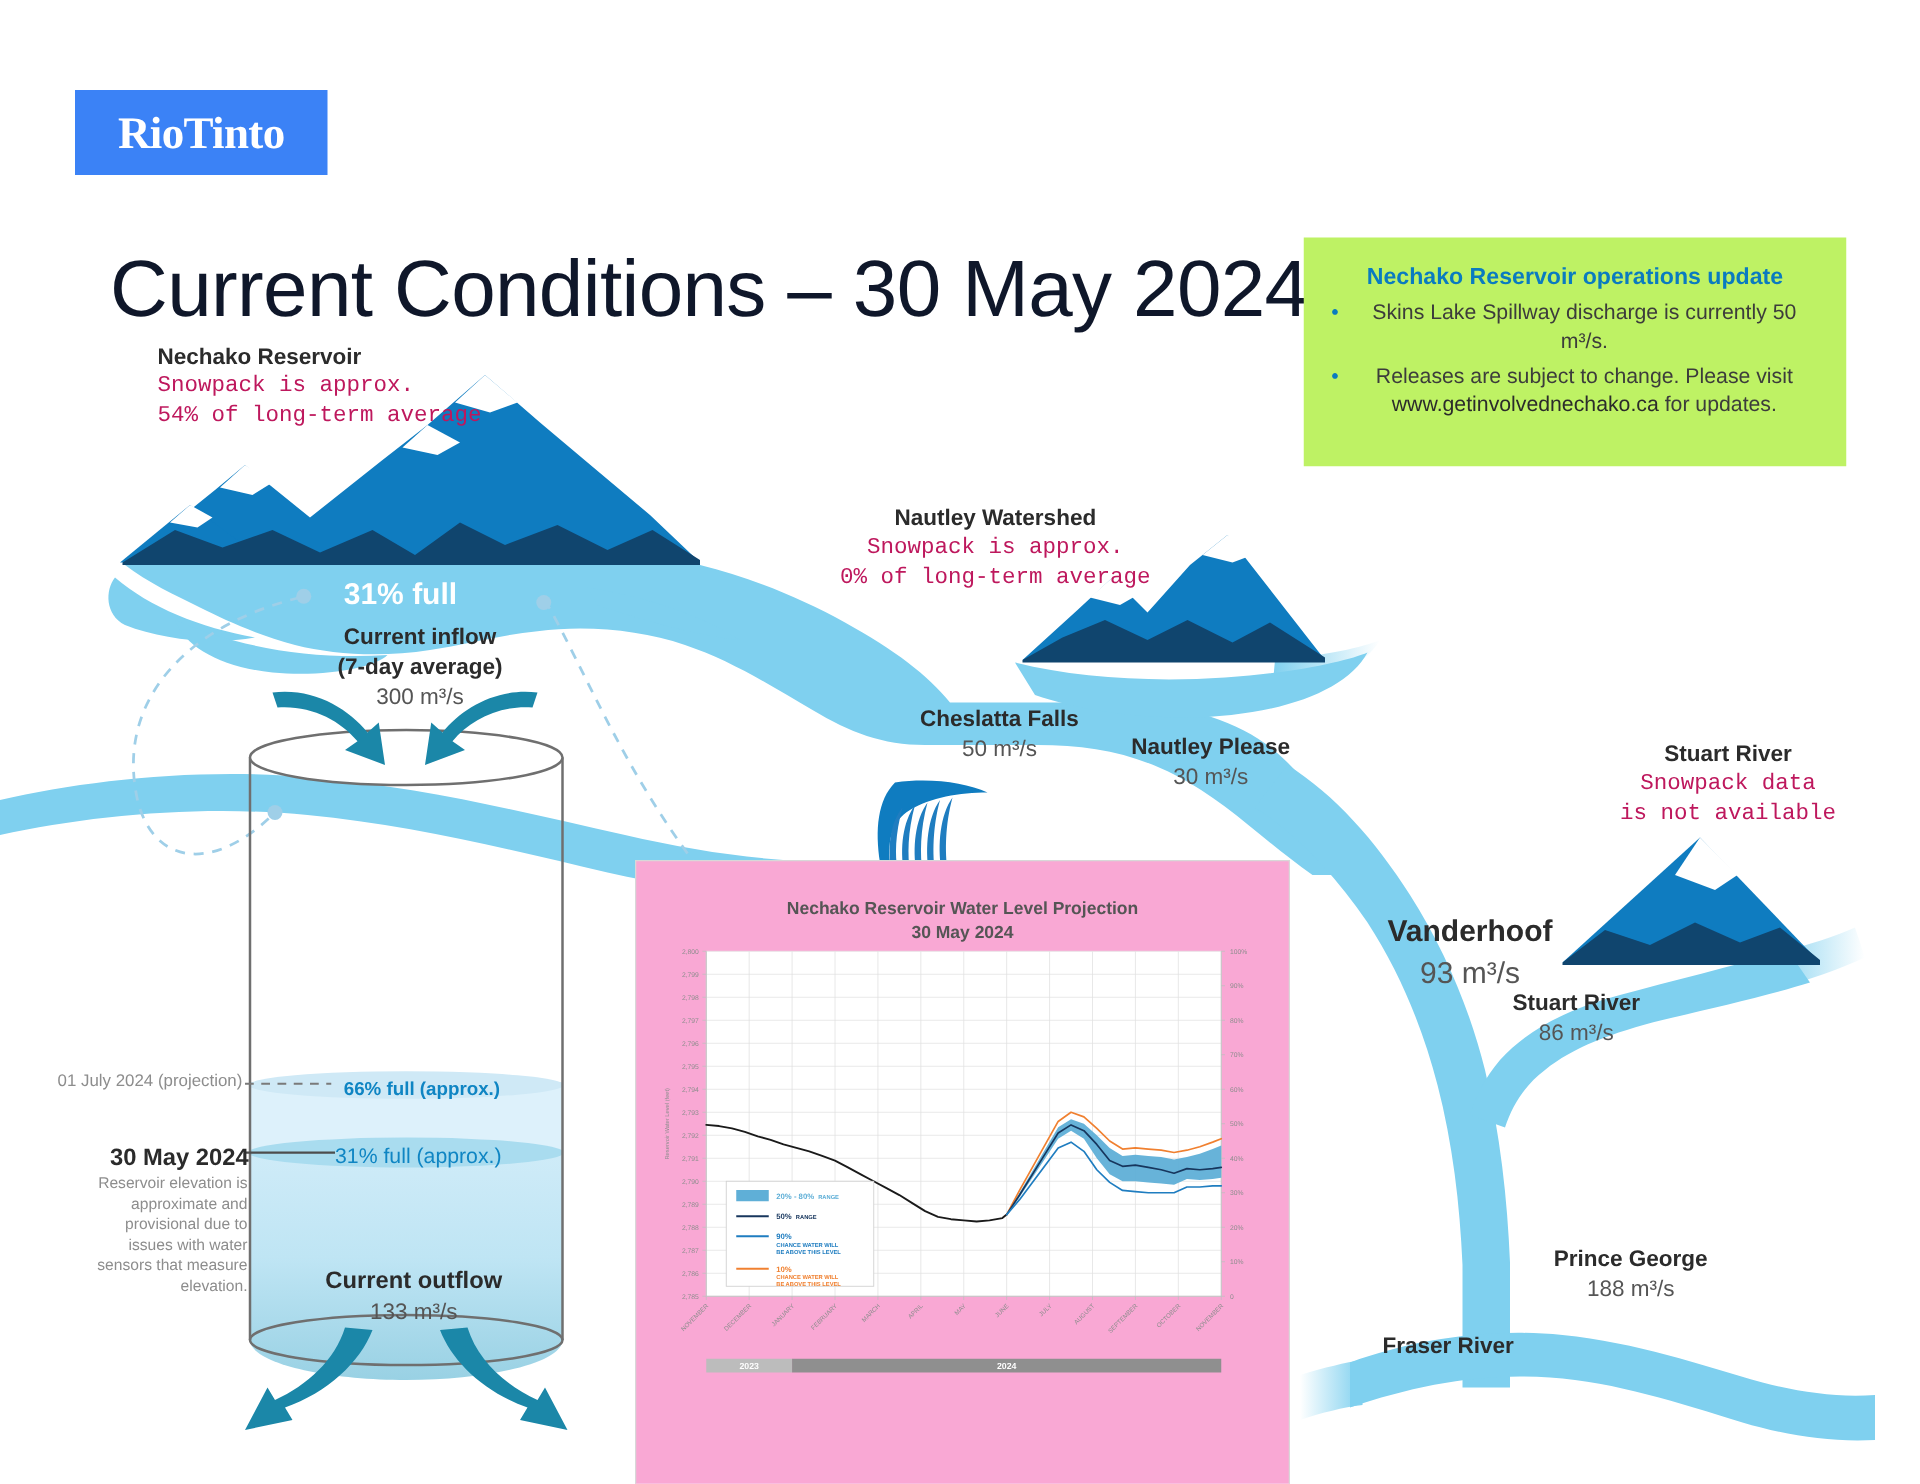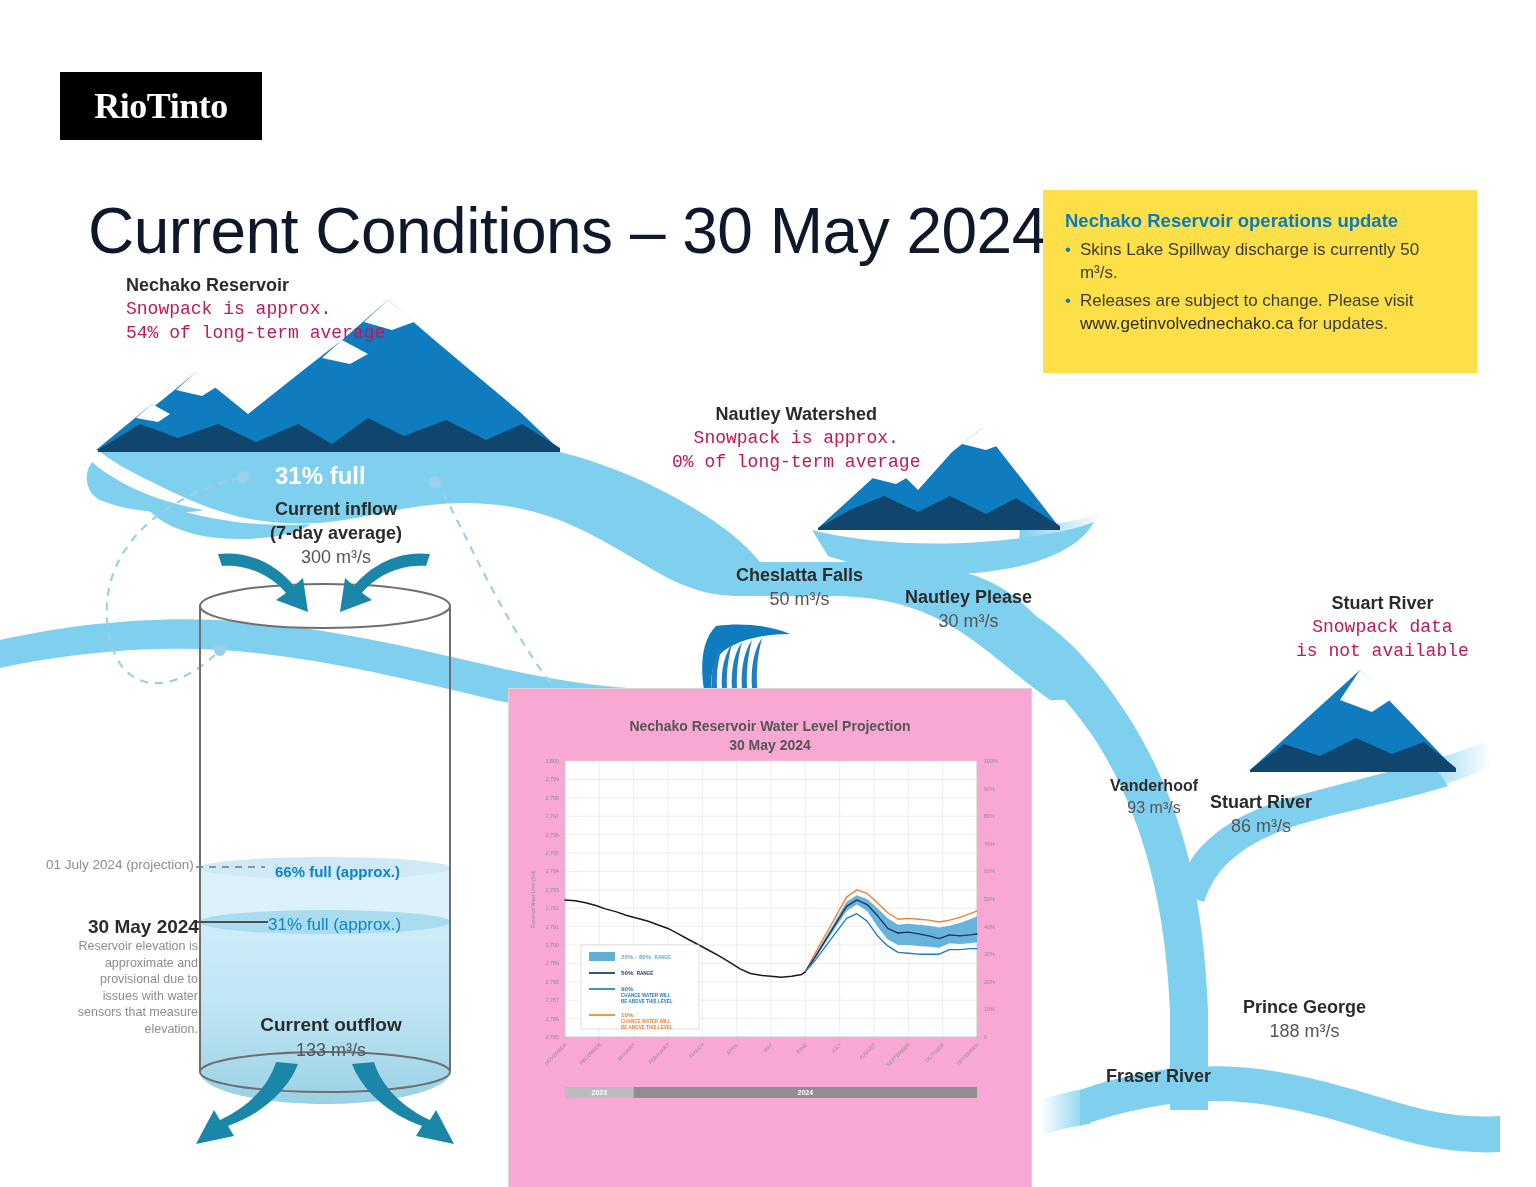--- a/index.html
+++ b/index.html
@@ -6,55 +6,55 @@
   html,body{ background:#ffffff; }
   body{
     width:1536px; height:1187px; position:relative; overflow:hidden;
     font-family:"Liberation Sans", sans-serif; color:#3c3c3b;
   }
   .abs{ position:absolute; }
 
   
   #logo{
     left:60px; top:72px; width:202px; height:68px;
-    background:#000000; display:flex; align-items:center; justify-content:center;
+    background:#3b82f6; display:flex; align-items:center; justify-content:center;
   }
   #logo-text{
     color:#fff; font-family:"Liberation Serif", serif; font-weight:bold;
     font-size:36px; letter-spacing:-0.5px;
   }
 
   
   #page-title{
     left:88px; top:194px; font-size:64px; font-weight:300; color:#0f172a;
     letter-spacing:-0.5px; white-space:nowrap;
   }
 
   
   #ops-box{
     left:1043px; top:190px; width:434px; height:183px;
-    background:#fde047; padding:20px 22px 18px 22px;
+    background:#bef264; padding:20px 22px 18px 22px;text-align:center;
   }
   #ops-title{ color:#0a7bc0; font-size:18.5px; font-weight:bold; margin-bottom:7px; }
   .ops-item{ display:flex; gap:9px; font-size:17px; line-height:1.33; color:#3c3c3b; margin-top:6px; }
   .ops-bullet{ color:#0a7bc0; font-size:17px; line-height:1.33; }
   .ops-strong{ font-weight:normal; color:#2b2b2b; }
 
   
   .lbl-title{ font-weight:bold; color:#2b2b2b; }
   .lbl-sub{ color:#be185d;font-family:Liberation Mono, monospace; }
 
   #nechako-label{ left:126px; top:274px; font-size:18px; line-height:1.33; }
   #nechako-label .lbl-title{ font-size:18px; }
   #nautley-label{ left:672px; top:403px; font-size:18px; line-height:1.33; text-align:center; }
   #stuart-snow-label{ left:1296px; top:592px; font-size:18px; line-height:1.33; text-align:center; }
 
   #cheslatta-label{ left:698px; top:563px; font-size:18px; line-height:1.36; text-align:center;margin-left:38px; }
   #nautley-river-label{ left:905px; top:585px; font-size:18px; line-height:1.36; text-align:center; }
-  #vanderhoof-label{ left:1110px; top:730px; font-size:16px; line-height:1.36; text-align:center;margin-top:45px; }
+  #vanderhoof-label{ left:1110px; top:730px; font-size:24px; line-height:1.36; text-align:center; }
   #stuart-river-label{ left:1210px; top:790px; font-size:18px; line-height:1.36; text-align:center; }
   #prince-george-label{ left:1243px; top:995px; font-size:18px; line-height:1.36; text-align:center; }
   #fraser-river-label{ left:1106px; top:1066px; font-size:18px; font-weight:bold; color:#2b2b2b; }
   .val{ color:#555; }
 
   
   #pct-full-lake{
     left:275px; top:462px; font-size:24px; font-weight:bold; color:#ffffff;
   }
   #inflow-label{

